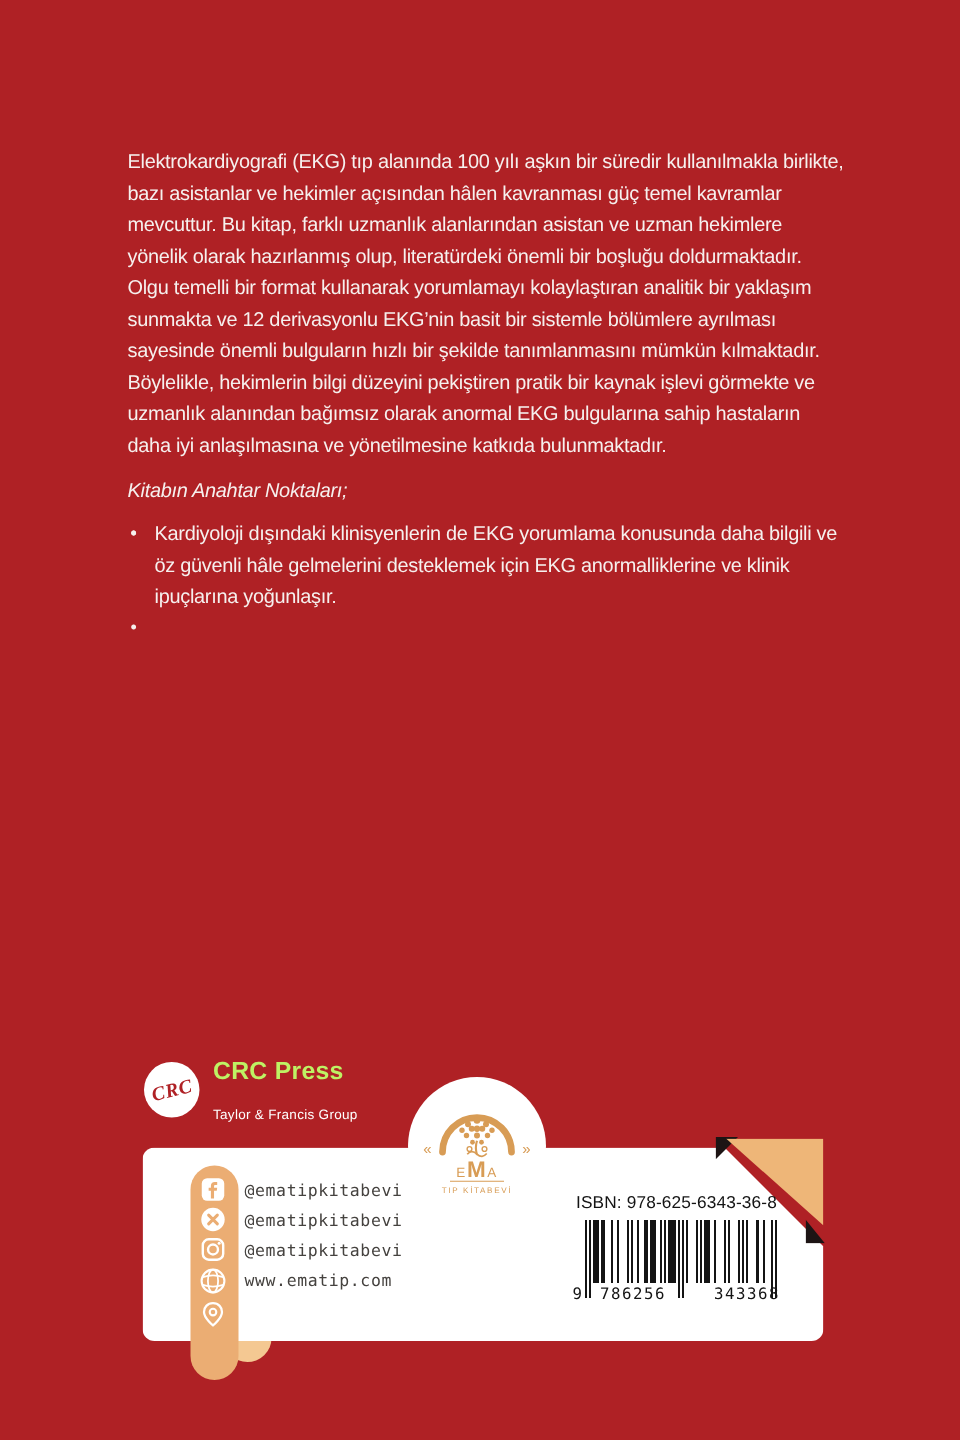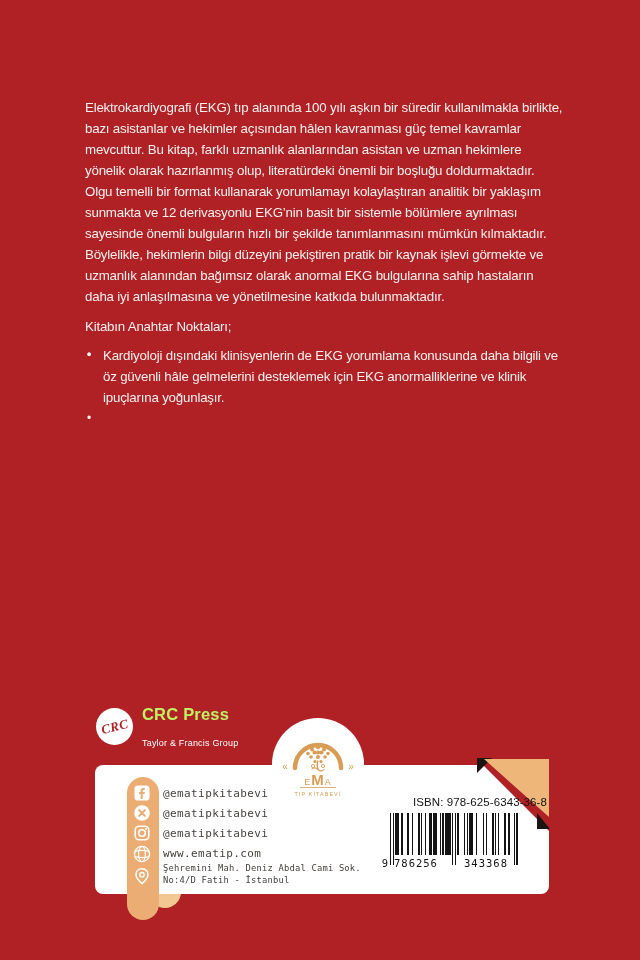--- a/index.html
+++ b/index.html
@@ -11,21 +11,21 @@
     overflow: hidden;
     font-family: "Liberation Sans", sans-serif;
   }
 
   
   .copy {
     position: absolute; left: 85px; top: 97px; width: 478px;
     color: #F6F0EE; font-size: 13.3px; letter-spacing: -0.2px; line-height: 21px;
   }
   .copy p { margin: 0; }
-  .copy .heading { margin-top: 9px; }
+  .copy .heading { margin-top: 9px; font-style: italic; }
   .keypoints { list-style: none; margin-top: 8px; }
   .keypoints li { position: relative; padding-left: 18px; }
   .keypoints .bullet { position: absolute; left: 2px; top: 0; font-size: 12px; }
 
   
   .crc { position: absolute; left: 96px; top: 705px; display: flex; align-items: center; gap: 9px; }
   .crc-circle {
     width: 37px; height: 37px; border-radius: 50%; background: #FFFFFF;
     display: flex; align-items: center; justify-content: center;
   }
@@ -60,28 +60,28 @@
   .si-1 { top: 783px; } .si-2 { top: 803px; } .si-3 { top: 823px; }
   .si-4 { top: 844px; } .si-5 { top: 866px; }
 
   .handle { position: absolute; left: 163px; z-index: 5; color: #45423F;
     font-family: "DejaVu Sans Mono", monospace; font-size: 11px; letter-spacing: .4px; }
   .h1 { top: 787px; } .h2 { top: 807px; } .h3 { top: 827px; } .h4 { top: 847px; text-align: right; }
   .addr { position: absolute; left: 163px; top: 863px; z-index: 5; color: #45423F;
     font-family: "DejaVu Sans Mono", monospace; font-size: 8.8px; line-height: 11.5px; letter-spacing: .2px; }
 
   
-  .isbn { position: absolute; left: 389px; top: 796px; width: 158px; z-index: 5;
-    text-align: right; font-size: 11.5px; color: #141414; letter-spacing: .1px; }
+  .isbn { position: absolute; left: 372px; top: 796px; width: 158px; z-index: 5;
+    text-align: center; font-size: 11.5px; color: #141414; letter-spacing: .1px; }
   .barcode { position: absolute; left: 390px; top: 813px; width: 128px; height: 58px; z-index: 5; }
   .barcode .bd { position: absolute; top: 44px; color: #141414;
     font-family: "DejaVu Sans Mono", monospace; font-size: 10.5px; letter-spacing: 1px; }
   .bd1 { left: -13px; width: 12px; text-align: right; }
-  .bd2 { left: 4px;  width: 56px; }
-  .bd3 { left: 68px; width: 56px; text-align: center; }
+  .bd2 { left: 4px;  width: 56px; text-align: center; }
+  .bd3 { left: 80px; width: 56px; text-align: center; }
 </style>
 </head>
 <body>
 
 <div class="cover">
 
   <section class="copy">
     <p>Elektrokardiyografi (EKG) tıp alanında 100 yılı aşkın bir süredir kullanılmakla birlikte, bazı asistanlar ve hekimler açısından hâlen kavranması güç temel kavramlar mevcuttur. Bu kitap, farklı uzmanlık alanlarından asistan ve uzman hekimlere yönelik olarak hazırlanmış olup, literatürdeki önemli bir boşluğu doldurmaktadır. Olgu temelli bir format kullanarak yorumlamayı kolaylaştıran analitik bir yaklaşım sunmakta ve 12 derivasyonlu EKG’nin basit bir sistemle bölümlere ayrılması sayesinde önemli bulguların hızlı bir şekilde tanımlanmasını mümkün kılmaktadır. Böylelikle, hekimlerin bilgi düzeyini pekiştiren pratik bir kaynak işlevi görmekte ve uzmanlık alanından bağımsız olarak anormal EKG bulgularına sahip hastaların daha iyi anlaşılmasına ve yönetilmesine katkıda bulunmaktadır.</p>
     <p class="heading">Kitabın Anahtar Noktaları;</p>
     <ul class="keypoints">
@@ -168,24 +168,20 @@
   </svg>
   <svg class="sicon si-5" viewBox="0 0 20 20">
     <path d="M10 2.8 C6.2 2.8 4 5.6 4 8.6 C4 12.6 10 17.6 10 17.6 C10 17.6 16 12.6 16 8.6 C16 5.6 13.8 2.8 10 2.8 Z" fill="none" stroke="#FFFFFF" stroke-width="1.5"></path>
     <circle cx="10" cy="8.7" r="2.2" fill="none" stroke="#FFFFFF" stroke-width="1.4"></circle>
   </svg>
 
   <div class="handle h1">@ematipkitabevi</div>
   <div class="handle h2">@ematipkitabevi</div>
   <div class="handle h3">@ematipkitabevi</div>
   <div class="handle h4">www.ematip.com</div>
-  <div class="addr">
-    <div>Şehremini Mah. Deniz Abdal Cami Sok.</div>
-    <div>No:4/D Fatih - İstanbul</div>
-  </div>
 
   <div class="isbn">ISBN: 978-625-6343-36-8</div>
   <div class="barcode">
     <svg id="barcode-svg" width="128" height="53" shape-rendering="crispEdges">
         <rect x="0.00" y="0" width="1.34" height="52" fill="#141414"></rect>
         <rect x="2.69" y="0" width="1.34" height="52" fill="#141414"></rect>
         <rect x="5.38" y="0" width="1.34" height="42" fill="#141414"></rect>
         <rect x="6.72" y="0" width="1.34" height="42" fill="#141414"></rect>
         <rect x="8.07" y="0" width="1.34" height="42" fill="#141414"></rect>
         <rect x="10.76" y="0" width="1.34" height="42" fill="#141414"></rect>

